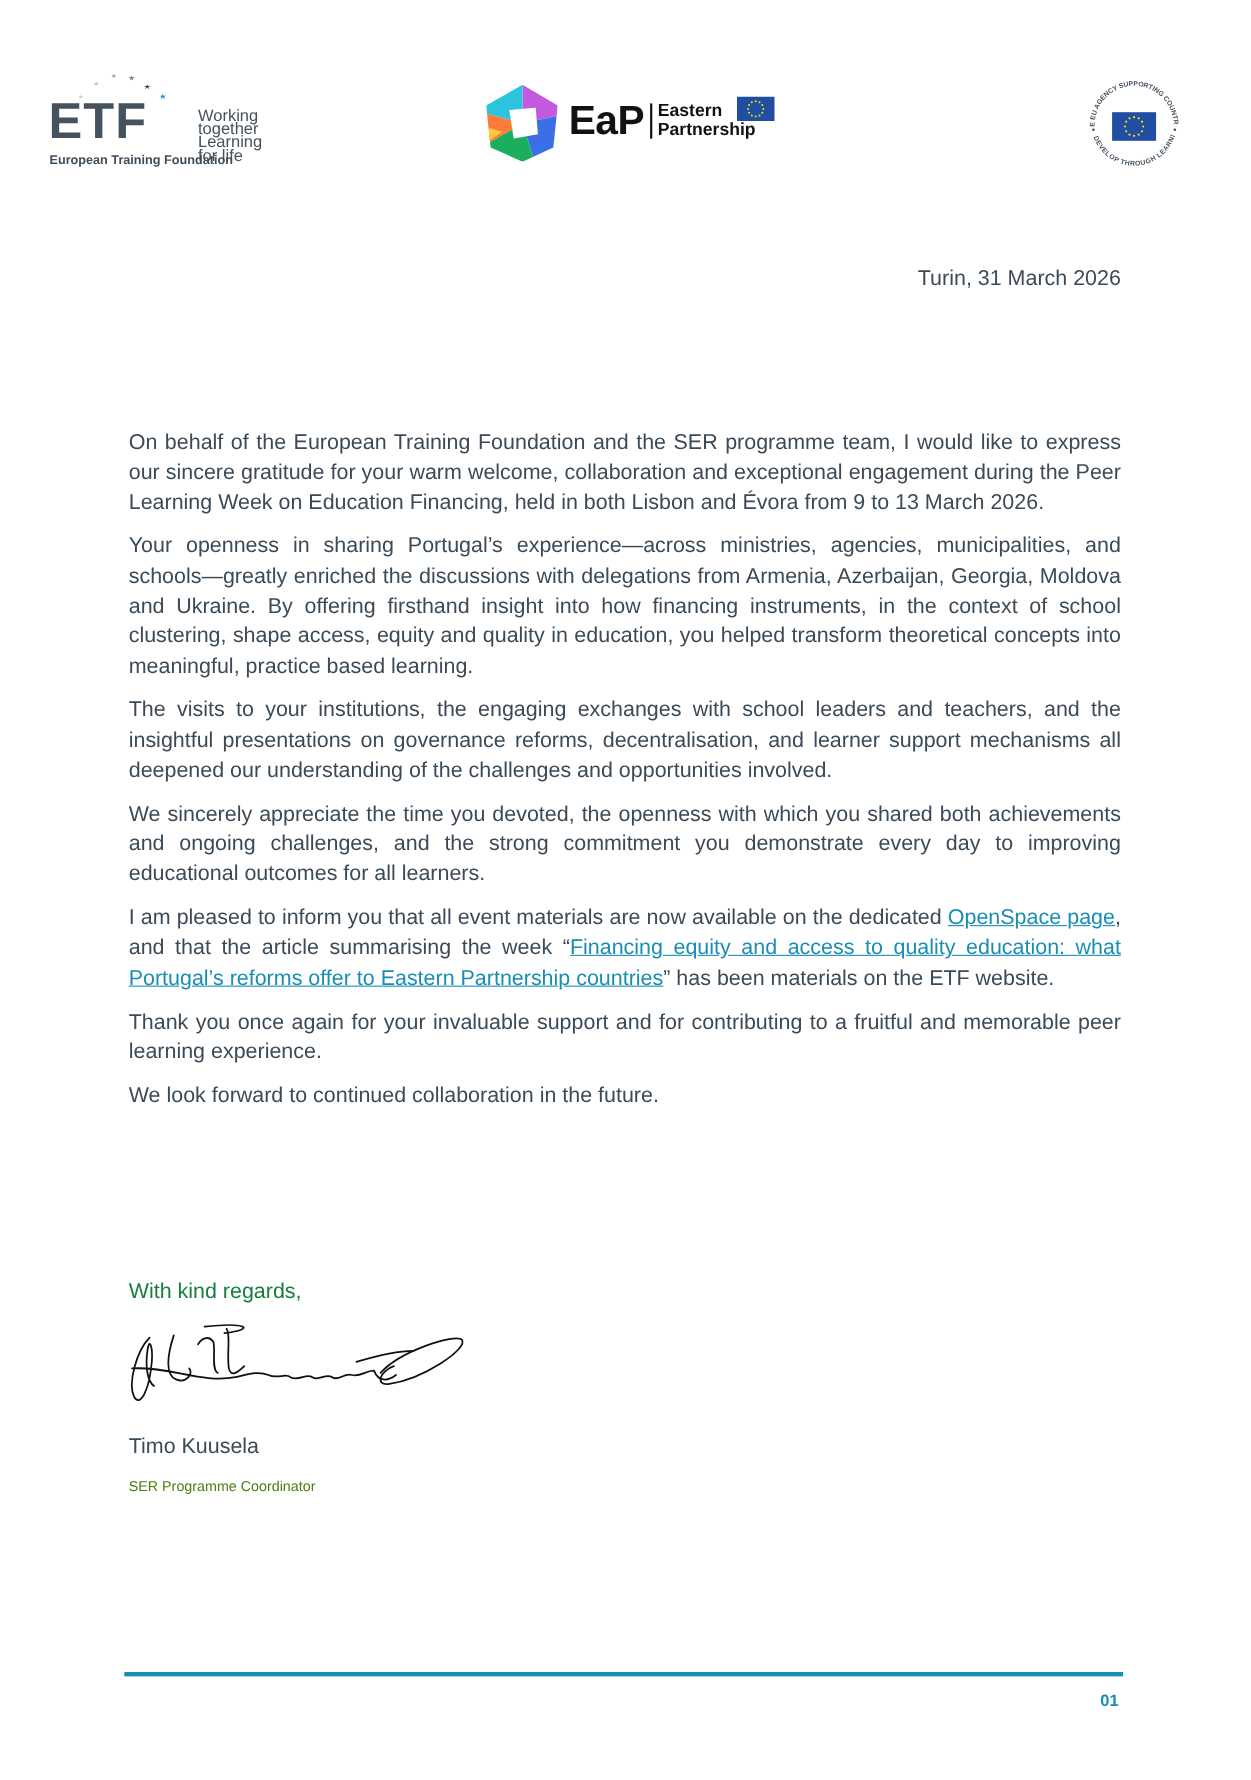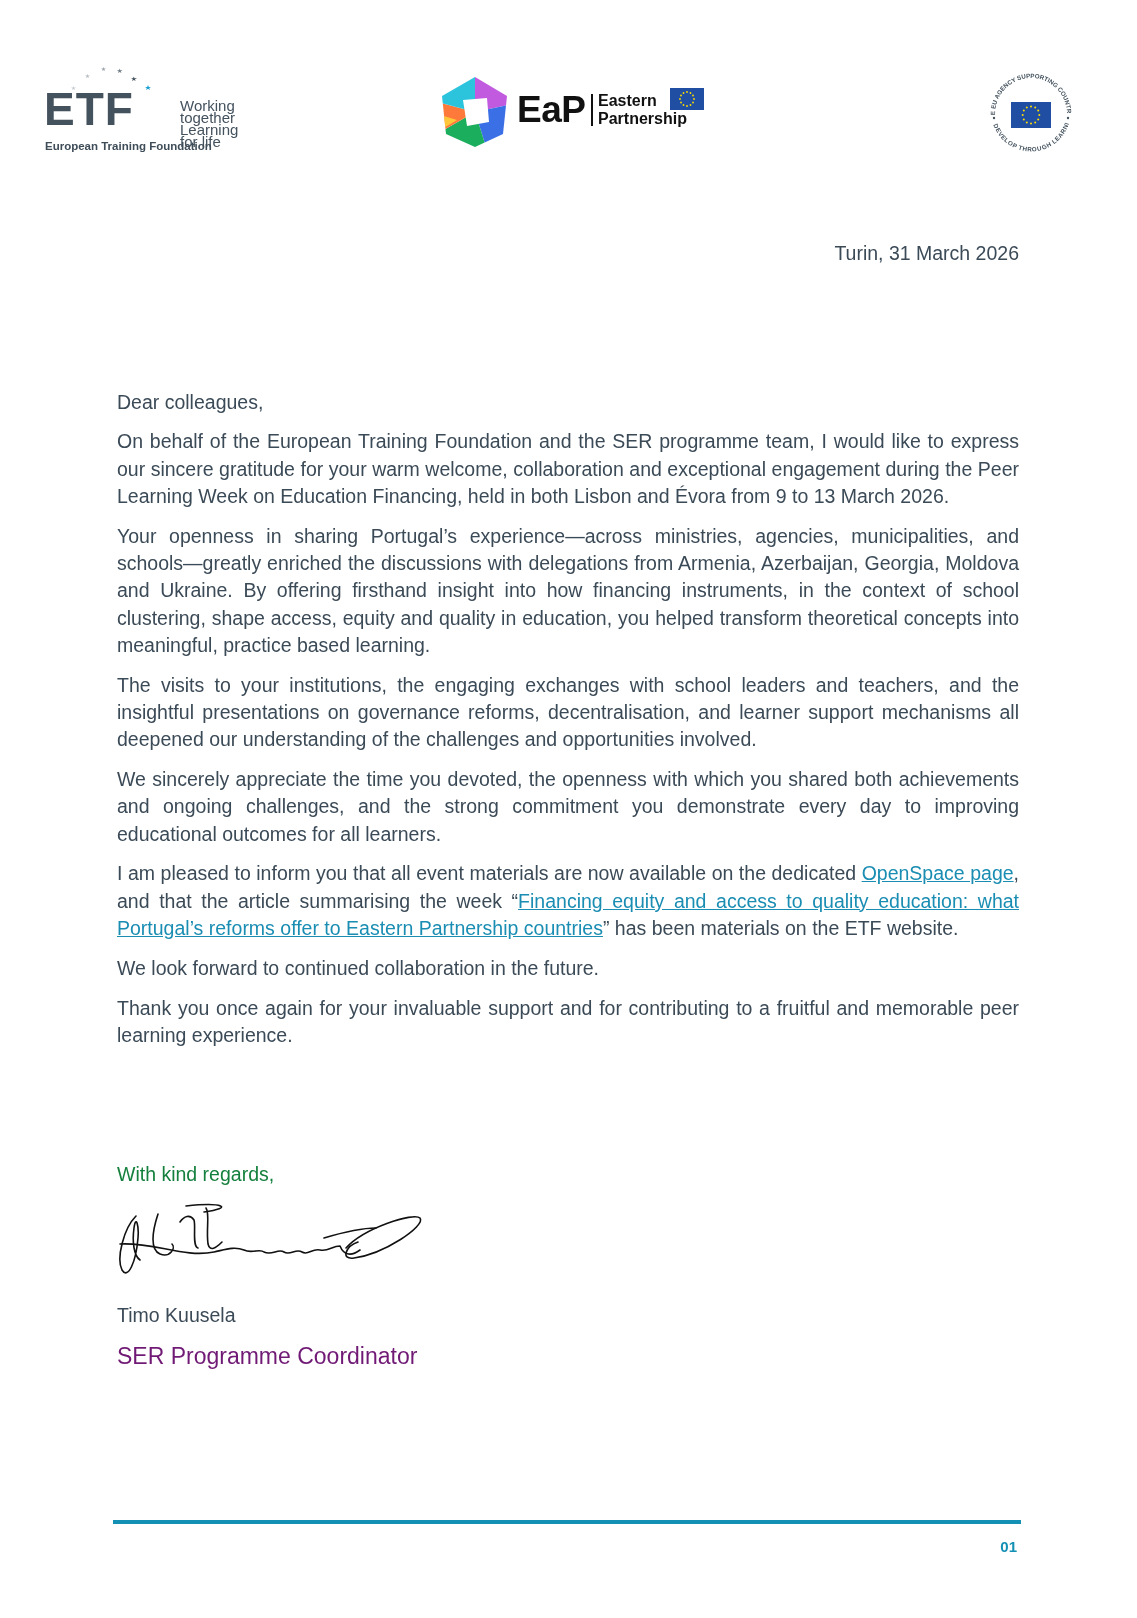--- a/index.html
+++ b/index.html
@@ -27,21 +27,21 @@
   
   .date { position: absolute; right: 118px; top: 242px; font-size: 19.5px; color: #3b4a57; }
   .body-text { position: absolute; left: 117px; top: 389px; width: 902px; font-size: 19.5px; line-height: 27.3px; color: #3b4a57; }
   .body-text p { margin: 0 0 12.5px 0; text-align: justify; }
   .body-text p.salutation { margin-bottom: 12px; }
   .body-text a { color: #1a8db3; text-decoration: underline; }
 
   .closing { position: absolute; left: 117px; top: 1163px; font-size: 19.5px; color: #15803d; }
   .signature { position: absolute; left: 114px; top: 1198px; width: 320px; height: 100px; }
   .signer-name { position: absolute; left: 117px; top: 1304px; font-size: 19.5px; color: #3b4a57; }
-  .signer-role { position: absolute; left: 117px; top: 1343px; font-size: 23px; color: #701a75; }
+  .signer-role { position: absolute; left: 117px; top: 1343px; font-size: 13px; color: #4d7c0f; }
 
   .footer-rule { position: absolute; left: 113px; top: 1520px; width: 908px; height: 4px; background: #1590b5; }
   .page-num { position: absolute; right: 120px; top: 1538px; font-size: 15px; font-weight: 700; color: #1590b5; }
 </style>
 </head>
 <body>
 
 <div class="page">
 
   <div class="etf-logo">
@@ -132,28 +132,27 @@
         <circle cx="40.8" cy="55.4" r="1"></circle>
       <circle cx="39.7" cy="51" r="1"></circle>
         <circle cx="40.8" cy="46.6" r="1"></circle>
         <circle cx="43.8" cy="43.6" r="1"></circle>
     </g>
   </svg>
 
   <div class="date">Turin, 31 March 2026</div>
 
   <div class="body-text">
-    <p class="salutation">Dear colleagues,</p>
     <p>On behalf of the European Training Foundation and the SER programme team, I would like to express our sincere gratitude for your warm welcome, collaboration and exceptional engagement during the Peer Learning Week on Education Financing, held in both Lisbon and Évora from 9 to 13 March 2026.</p>
     <p>Your openness in sharing Portugal’s experience—across ministries, agencies, municipalities, and schools—greatly enriched the discussions with delegations from Armenia, Azerbaijan, Georgia, Moldova and Ukraine. By offering firsthand insight into how financing instruments, in the context of school clustering, shape access, equity and quality in education, you helped transform theoretical concepts into meaningful, practice based learning.</p>
     <p>The visits to your institutions, the engaging exchanges with school leaders and teachers, and the insightful presentations on governance reforms, decentralisation, and learner support mechanisms all deepened our understanding of the challenges and opportunities involved.</p>
     <p>We sincerely appreciate the time you devoted, the openness with which you shared both achievements and ongoing challenges, and the strong commitment you demonstrate every day to improving educational outcomes for all learners.</p>
     <p><span>I am pleased to inform you that all event materials are now available on the dedicated </span><a href="#">OpenSpace page</a><span>, and that the article summarising the week “</span><a href="#">Financing equity and access to quality education: what Portugal’s reforms offer to Eastern Partnership countries</a><span>” has been materials on the ETF website.</span></p>
+    <p>Thank you once again for your invaluable support and for contributing to a fruitful and memorable peer learning experience.</p>
     <p>We look forward to continued collaboration in the future.</p>
-    <p>Thank you once again for your invaluable support and for contributing to a fruitful and memorable peer learning experience.</p>
   </div>
 
   <div class="closing">With kind regards,</div>
   <svg class="signature" viewBox="0 0 320 100">
     <g fill="none" stroke="#111" stroke-width="1.6" stroke-linecap="round" stroke-linejoin="round">
       <path d="M22 18 C10 30, 2 60, 8 72 C14 82, 22 64, 24 40 C25 28, 22 16, 20 30 C18 44, 20 58, 26 62"></path>
       <path d="M44 16 C38 34, 36 52, 46 56 C56 60, 62 50, 58 46"></path>
       <path d="M6 46 C40 44, 70 60, 100 54 C110 52, 120 48, 130 52 C138 56, 146 50, 150 54 C158 58, 164 50, 170 54 C176 58, 182 50, 188 54 C194 58, 198 50, 206 52 C214 54, 218 48, 226 48 C230 58, 238 58, 246 52"></path>
       <path d="M66 24 C70 18, 76 16, 80 22 C82 28, 78 48, 84 50"></path>
       <path d="M92 10 C96 16, 92 30, 94 46 C96 54, 102 50, 108 44"></path>

